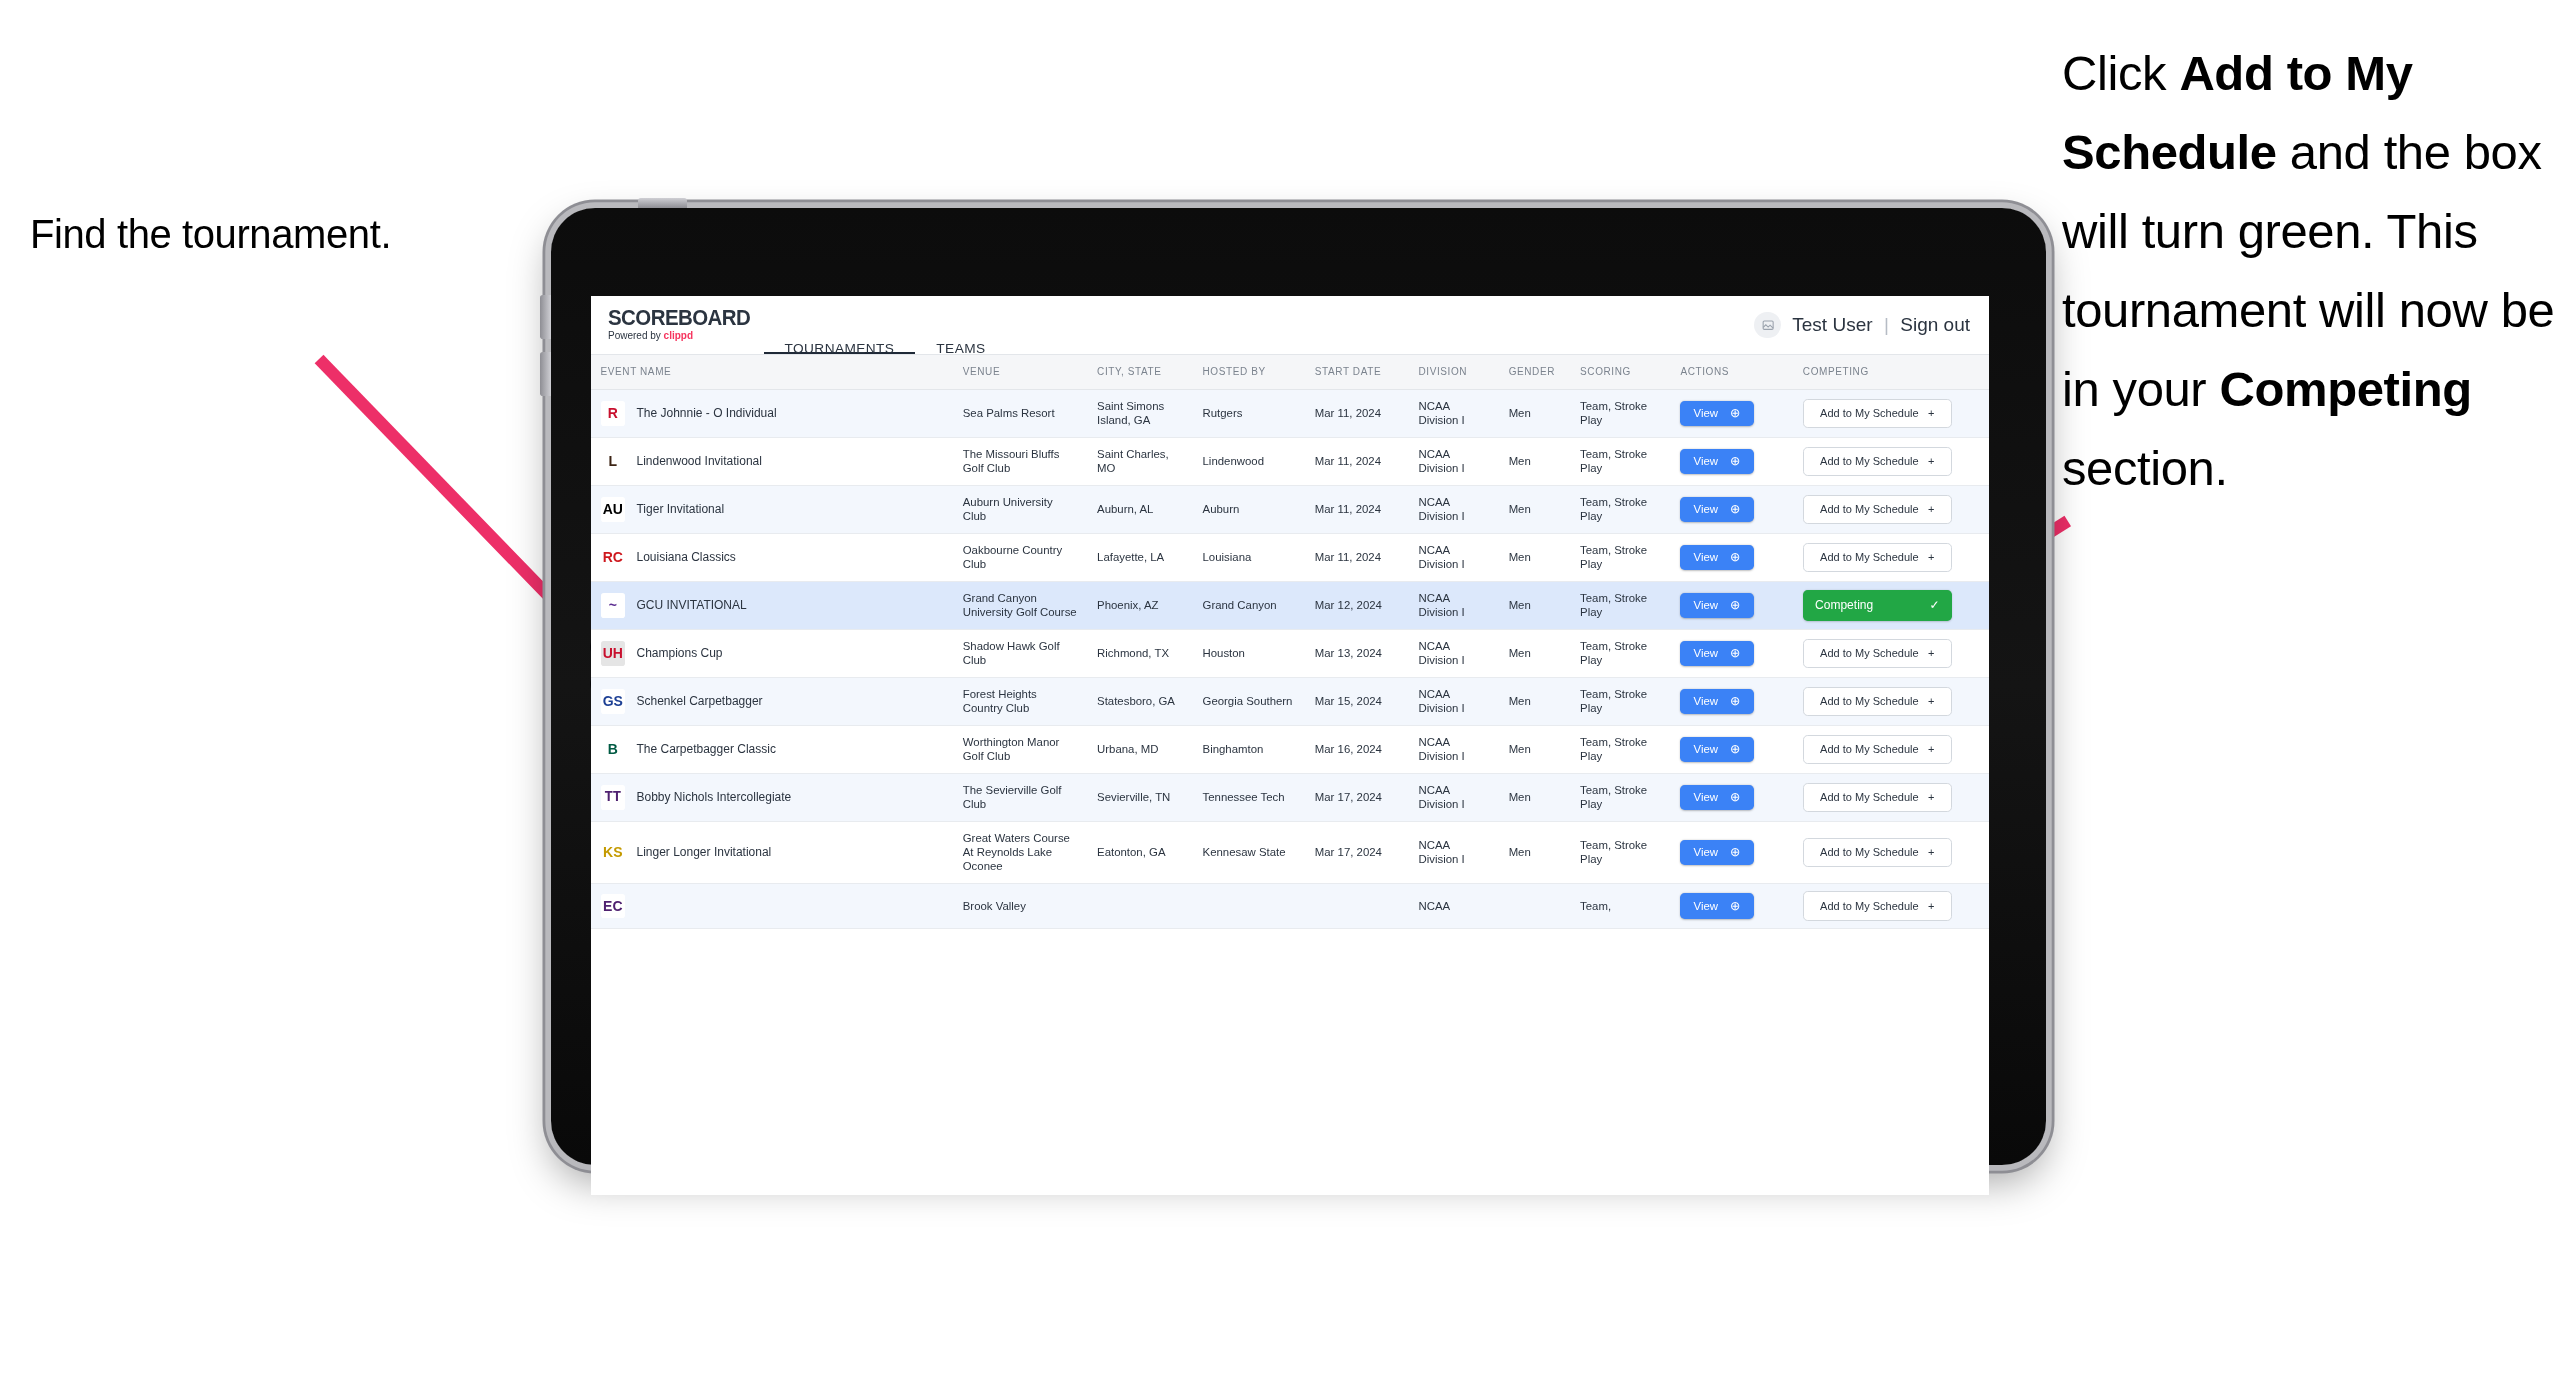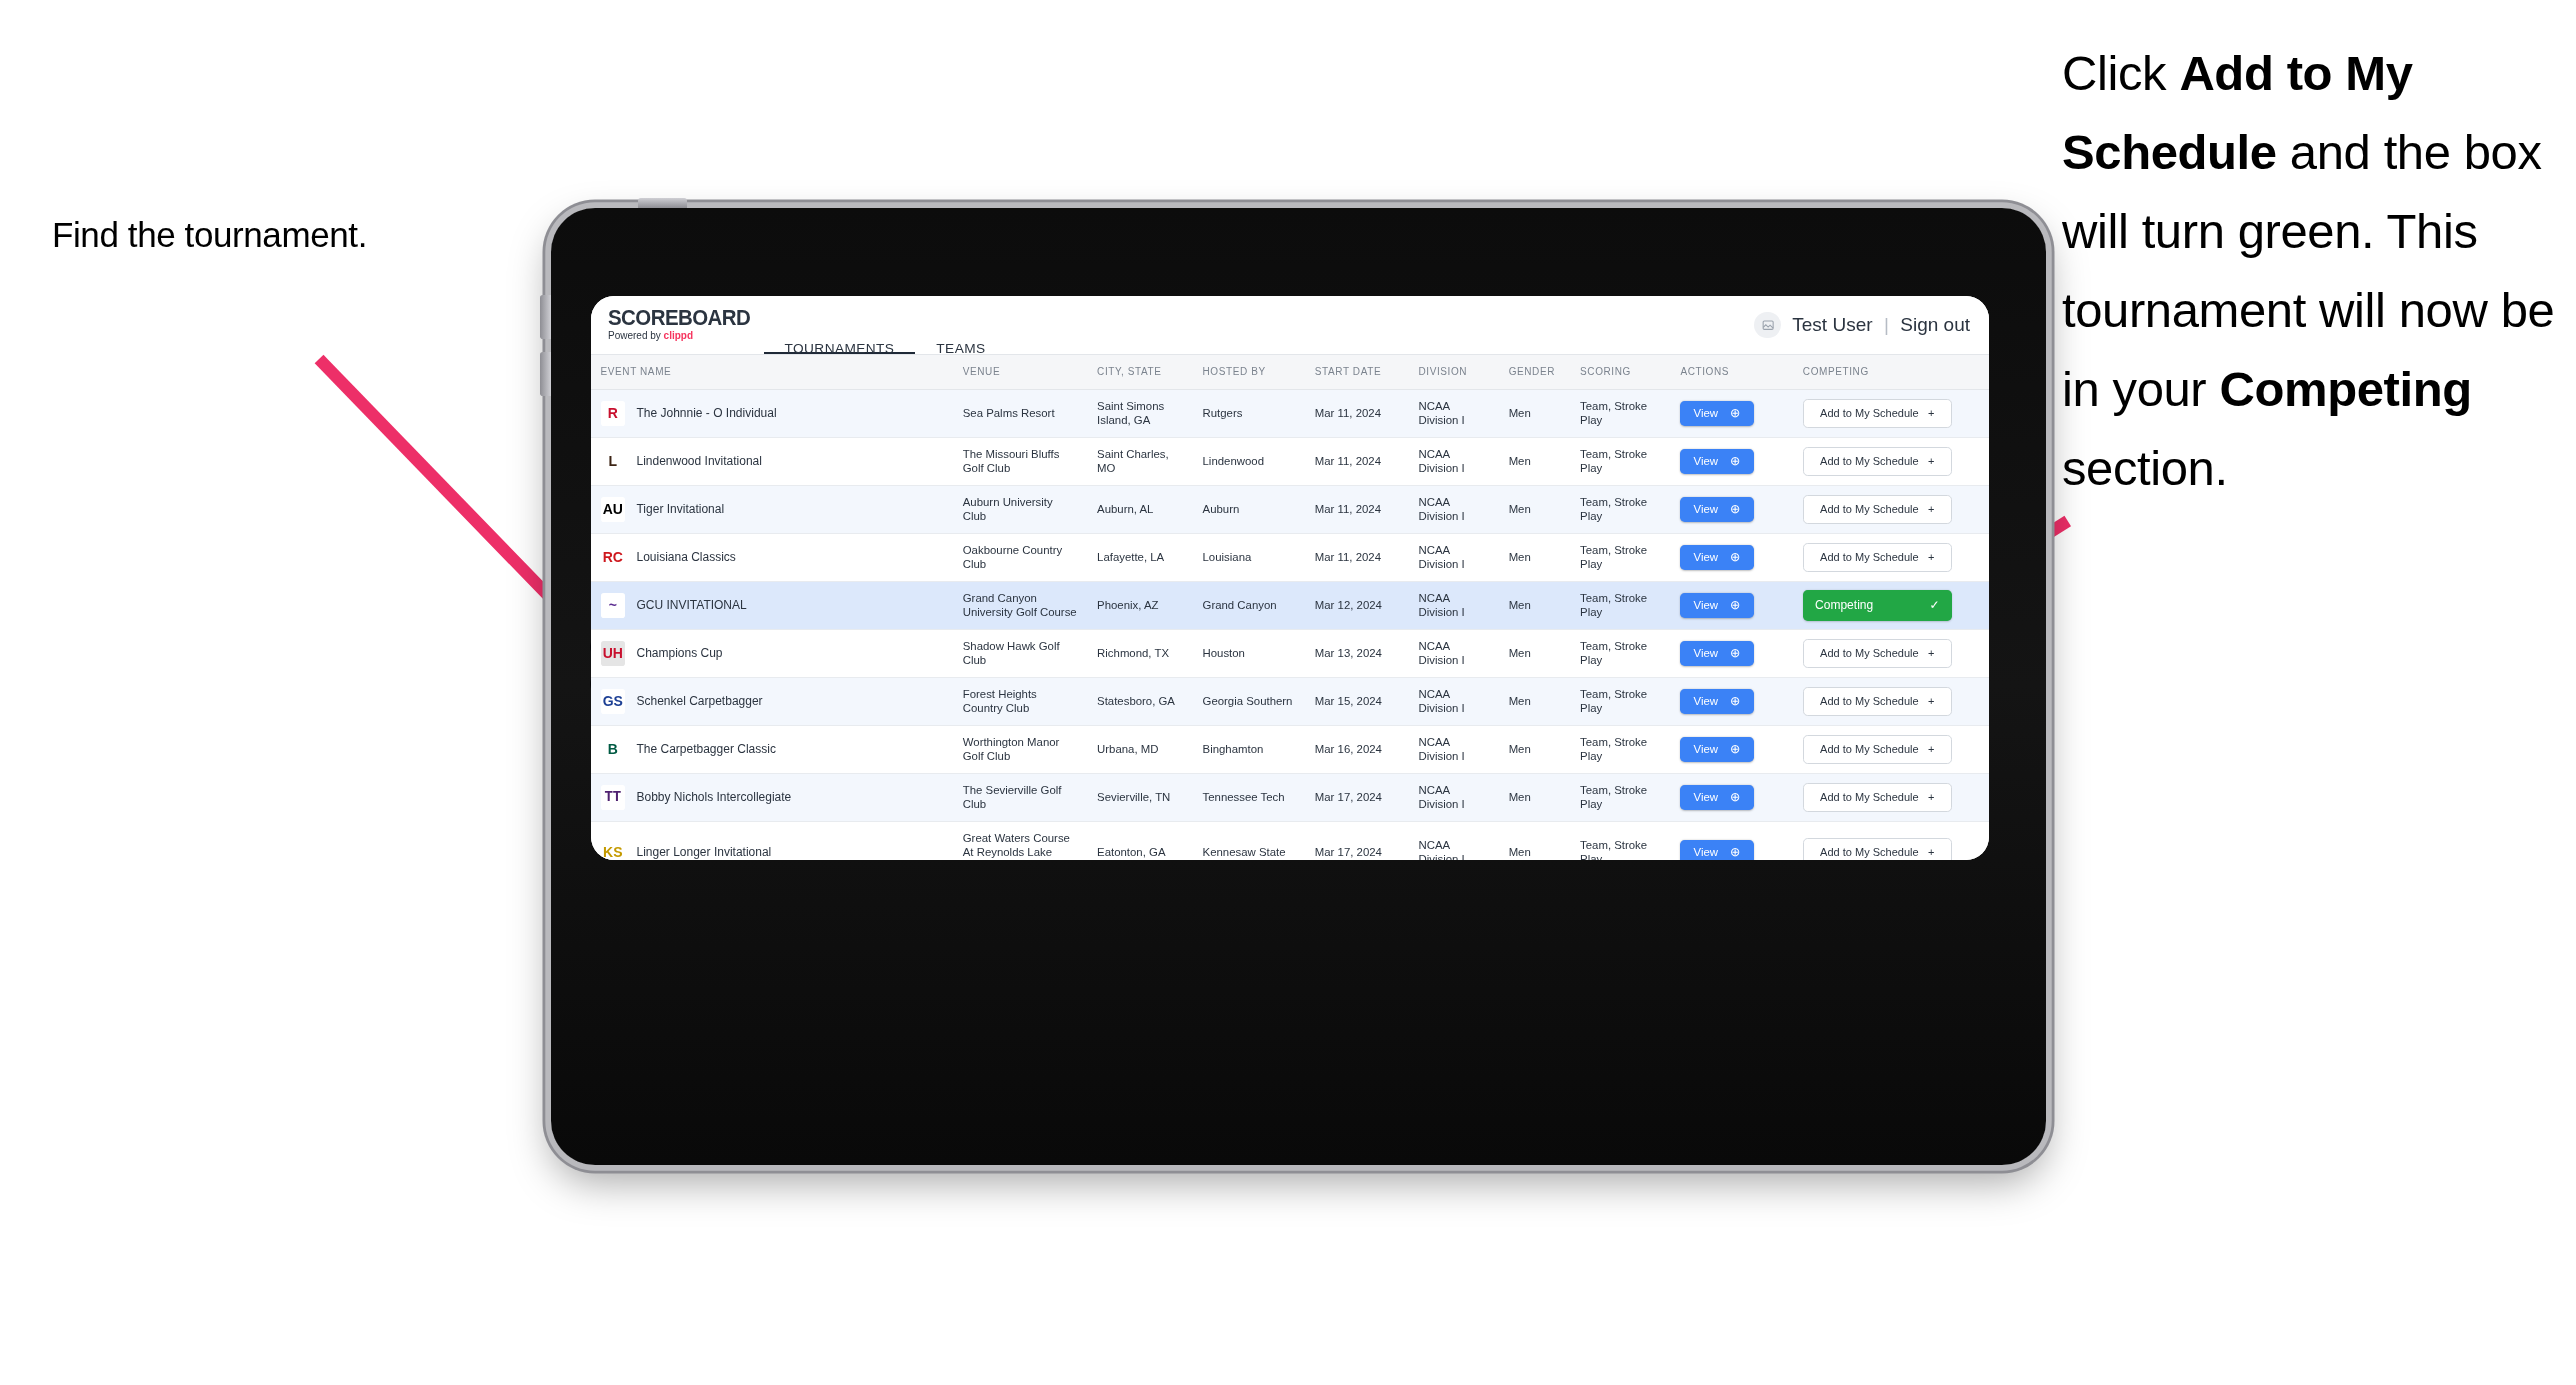--- a/index.html
+++ b/index.html
@@ -13,22 +13,22 @@
 
   
   .annot {
     position: absolute;
     color: #000;
     font-family: "Liberation Sans", sans-serif;
     font-weight: 400;
     letter-spacing: -0.4px;
   }
   #annot-left {
-    left: 52px; top: 194px; width: 378px;
-    font-size: 35px; line-height: 81px;
+    left: 30px; top: 194px; width: 378px;
+    font-size: 40px; line-height: 81px;
   }
   #annot-right {
     left: 2062px; top: 34px; width: 516px;
     font-size: 49px; line-height: 79px;
   }
   #annot-right b { font-weight: 700; }
 
   
   .arrow-svg { position: absolute; overflow: visible; pointer-events: none; }
   #arrow-left-svg  { left: 312px; top: 350px; width: 312px; height: 303px; }
@@ -57,22 +57,22 @@
   .cam-dot2 { position:absolute; left: 43px; top: 401px; width: 14px; height: 14px;
      border-radius: 50%; background:#1d2440; }
   .cam-dot3 { position:absolute; left: 39px; top: 428px; width: 22px; height: 22px;
      border-radius: 50%; background:#060608; }
   .cam-dot4 { position:absolute; left: 39px; top: 465px; width: 22px; height: 22px;
      border-radius: 50%; background:#060608; }
 
   
   .screen {
     position: absolute; left: 40px; top: 88px;
-    width: 1398px; height: 564px;
-    background: #ffffff; overflow: hidden; border-radius: 23px;
+    width: 1398px; height: 899px;
+    background: #ffffff; overflow: hidden;
   }
 
   
   .appbar {
     height: 59px; background:#fff; display:flex; align-items:stretch;
     border-bottom: 0.9px solid #e3e6ea; position: relative;
   }
   .logo-wrap { padding: 9.5px 0 0 17px; width: 163px; }
   .logo-main {
     font-family: "Liberation Sans", sans-serif;

